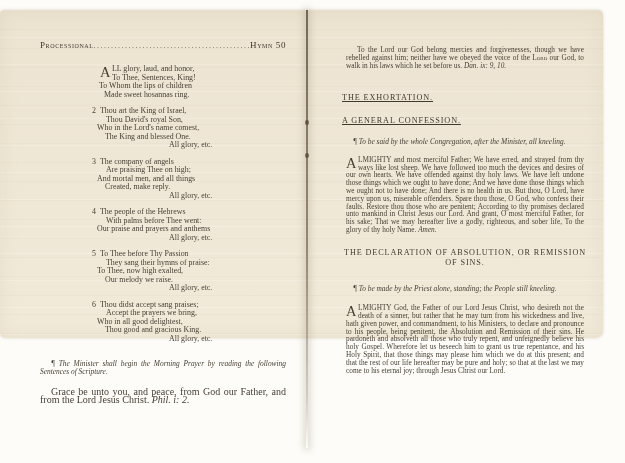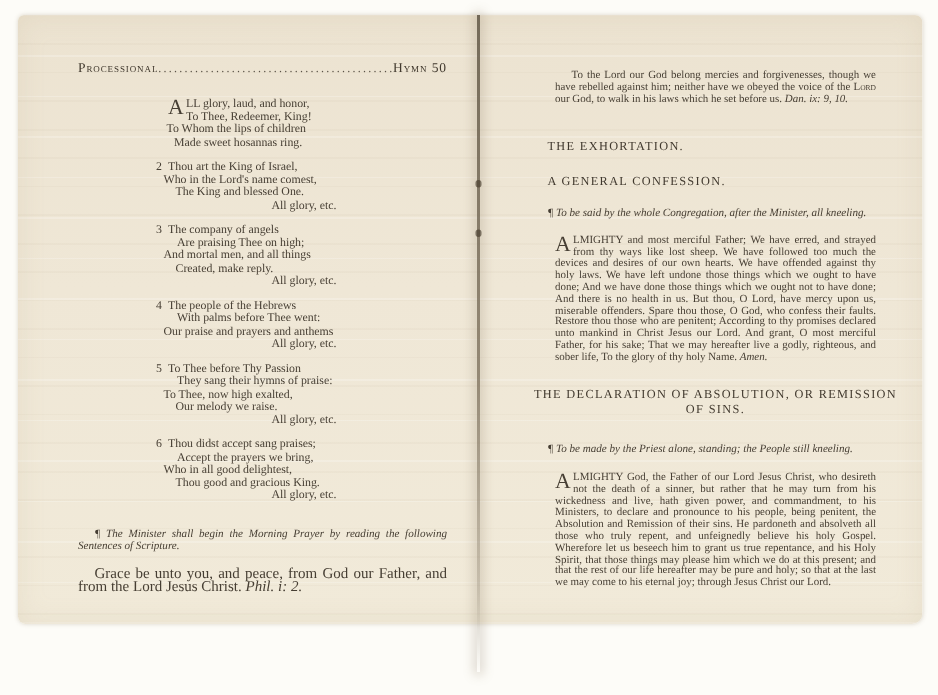--- a/index.html
+++ b/index.html
@@ -1,17 +1,17 @@
 <!DOCTYPE html>
 <html style="--page: #ece3d1; --ink: #463e33; --spine: #6b5f4c;"><head>
 <meta charset="utf-8">
 <style>
   html,body{margin:0;padding:0;width:625px;height:463px;overflow:hidden;
     background:#fdfcf8;font-family:"Liberation Serif","DejaVu Serif",serif;}
-  .scan{position:absolute;left:12px;top:10px;width:603px;height:406px;
+  .scan{position:absolute;left:0;top:10px;width:603px;height:328px;
     background:
       repeating-linear-gradient(to bottom, rgba(255,255,255,0.22) 0 1px, transparent 1px 27px),
       repeating-linear-gradient(to bottom, rgba(160,140,110,0.05) 0 1px, transparent 1px 19px),
       linear-gradient(to bottom,#ece3d1 0%,#efe7d6 45%,#f1ead9 100%);
     border-radius:4px 5px 7px 5px;
     box-shadow:0 0 3px rgba(120,100,70,0.25), inset 0 0 18px rgba(190,170,140,0.18);
     color:var(--ink,#463e33);}
   .spine{position:absolute;left:306px;top:0;width:2px;height:438px;
     background:linear-gradient(to bottom, rgba(95,85,68,0.85) 0%, rgba(125,112,92,0.8) 55%, rgba(125,112,92,0.35) 88%, transparent 100%);
     box-shadow:0 0 7px 2px rgba(140,124,98,0.30);}
@@ -35,26 +35,26 @@
   .vline.l3{margin-left:5px;}
   .vrefrain{margin-left:69px;}
   .first-verse{padding-left:8px;}
   .dc-hymn{float:left;font-size:16.5px;line-height:15.5px;padding-right:1px;}
   .first-verse .fl1{margin-left:1px;}
   .first-verse .fl2{margin-left:-1px;}
   .first-verse .fl3{margin-left:4px;}
 
   
   .rubric{font-style:italic;font-size:7.4px;line-height:8.4px;text-align:justify;text-indent:11px;}
-  .para{margin:16px;font-size:7.3px;line-height:7.8px;text-align:justify;font-family:Liberation Serif, serif;}
+  .para{margin:4px;font-size:7.3px;line-height:7.8px;text-align:justify;font-family:Liberation Serif, serif;}
   .indent{text-indent:11px;}
   .dropcap{float:left;font-size:14.5px;line-height:14px;padding-right:1.5px;}
   .sc-word{font-variant:small-caps;}
   h3{margin:0;font-weight:normal;font-size:8.2px;letter-spacing:0.9px;color:#41392e;}
-  .h-left{margin-left:11px;}
+  .h-left{text-decoration:underline;}
   .h-center{text-align:center;line-height:10.5px;}
   i{font-style:italic;}
 
   
   .left-rubric{margin-top:17px;}
   .grace{margin-top:11px;font-size:10px;line-height:8.4px;text-align:justify;text-indent:11px;}
 
   
   .opening{margin-top:0;}
   .exhortation{margin-top:24px;}
@@ -78,28 +78,29 @@
     <div class="running-head">
       <span>Processional</span>
       <span class="leader"></span>
       <span>Hymn 50</span>
     </div>
 
     <div class="hymn">
       <div class="first-verse">
         <span class="dropcap dc-hymn">A</span>
         <div class="vline">LL glory, laud, and honor,</div>
-        <div class="vline fl1">To Thee, Redeemer, King!</div>
+        <div class="vline fl1">To Thee, Sentences, King!</div>
         <div class="vline fl2">To Whom the lips of children</div>
         <div class="vline fl3">Made sweet hosannas ring.</div>
       </div>
 
       <div class="verse">
         <span class="vnum">2</span>
         <div class="vline l0">Thou art the King of Israel,</div>
+        <div class="vline l1">Thou David's royal Son,</div>
         <div class="vline l2">Who in the Lord's name comest,</div>
         <div class="vline l3">The King and blessed One.</div>
         <div class="vrefrain">All glory, etc.</div>
       </div>
 
       <div class="verse">
         <span class="vnum">3</span>
         <div class="vline l0">The company of angels</div>
         <div class="vline l1">Are praising Thee on high;</div>
         <div class="vline l2">And mortal men, and all things</div>

